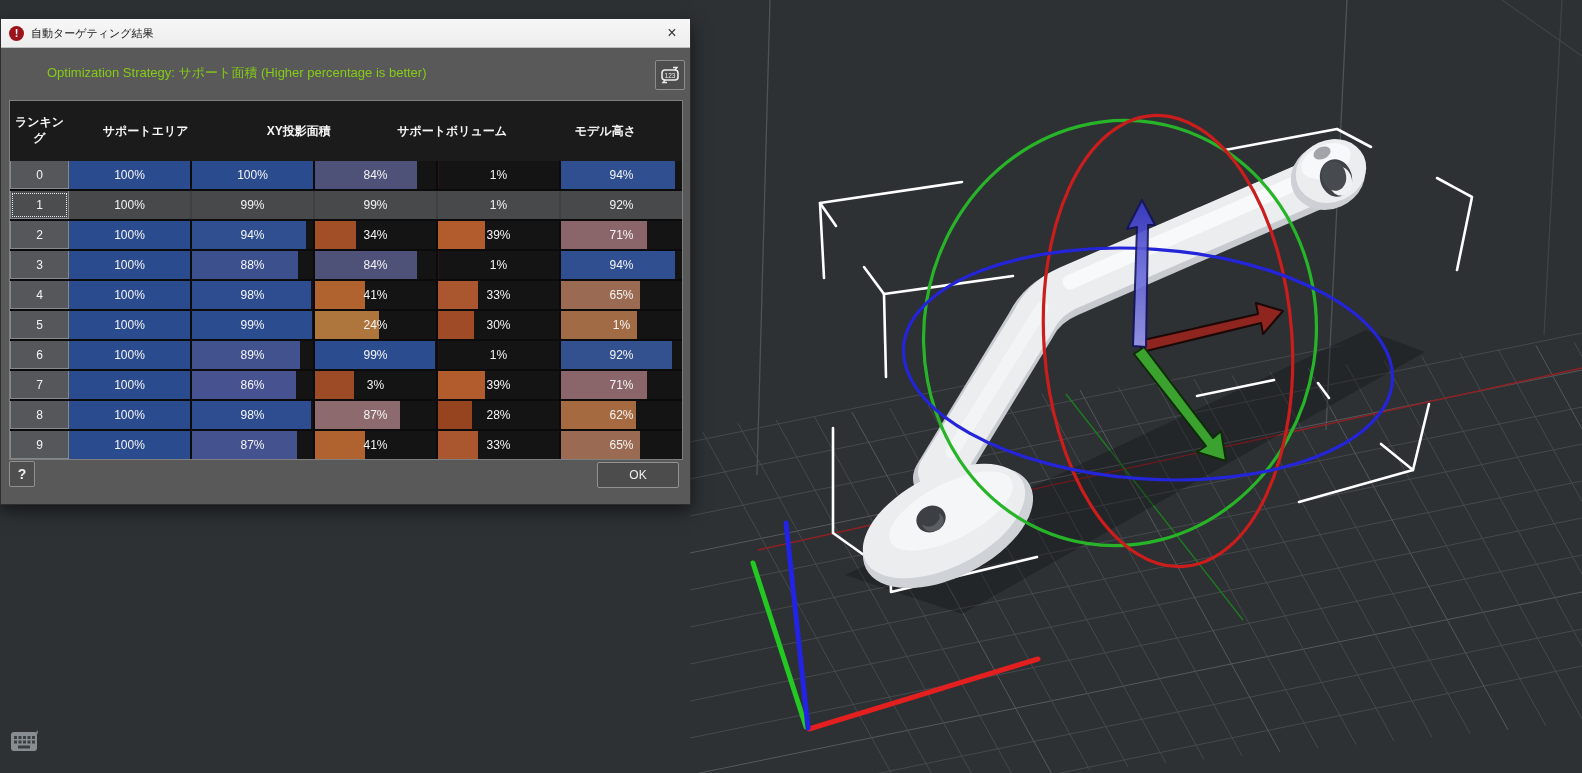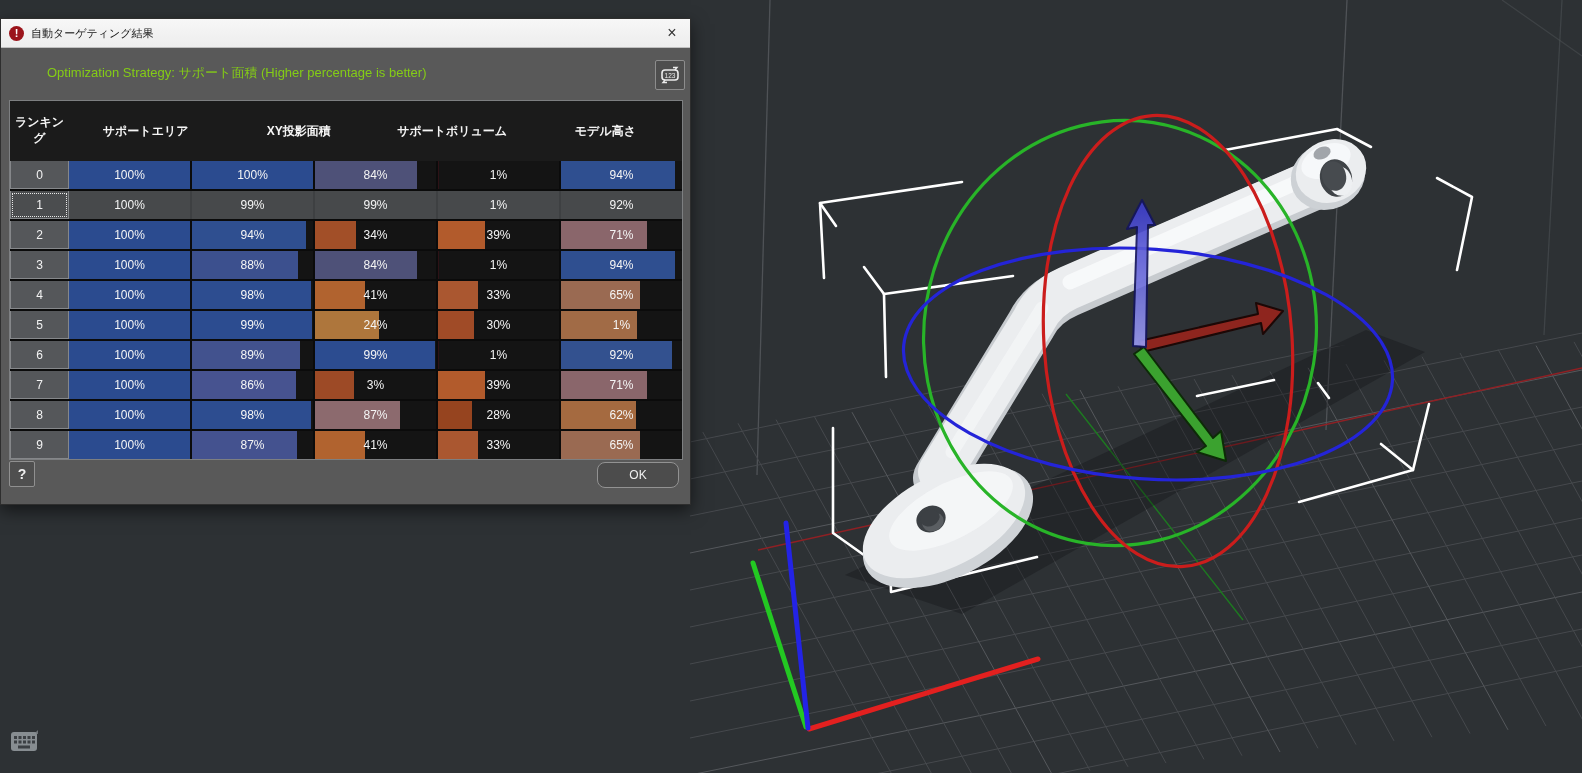--- a/index.html
+++ b/index.html
@@ -40,21 +40,21 @@
   .cell:last-child{border-right:none;}
   .trow.selected .cell{background:#47494b;border-right-color:#3e4042;}
   .bar{position:absolute;left:0;top:0;bottom:0;}
   .pct{position:absolute;left:0;right:0;top:0;bottom:0;display:flex;align-items:center;
        justify-content:center;color:#f5f5f5;font-size:12px;}
 
   .help-btn{position:absolute;left:8px;bottom:17px;width:24px;height:24px;background:#4f4f4f;
             border:1px solid #909090;border-radius:2px;color:#f0f0f0;font-size:14px;font-weight:bold;
             display:flex;align-items:center;justify-content:center;}
   .ok-btn{position:absolute;right:11px;bottom:16px;width:80px;height:24px;background:#4c4c4c;
-          border:1px solid #929292;border-radius:8px;color:#efefef;font-size:12px;
+          border:1px solid #929292;border-radius:2px;color:#efefef;font-size:12px;
           display:flex;align-items:center;justify-content:center;}
 
   .kbd-status{position:absolute;left:8px;bottom:19px;width:32px;height:26px;}
 </style>
 </head>
 <body>
 
 <div id="app">
 
   <svg id="scene" viewBox="0 0 1582 773">

